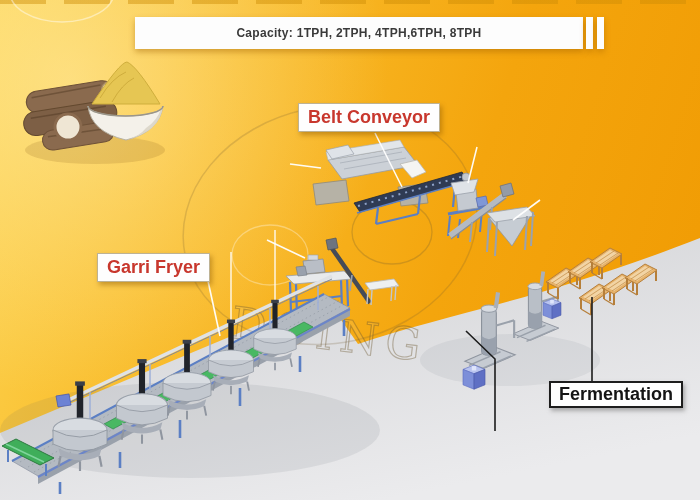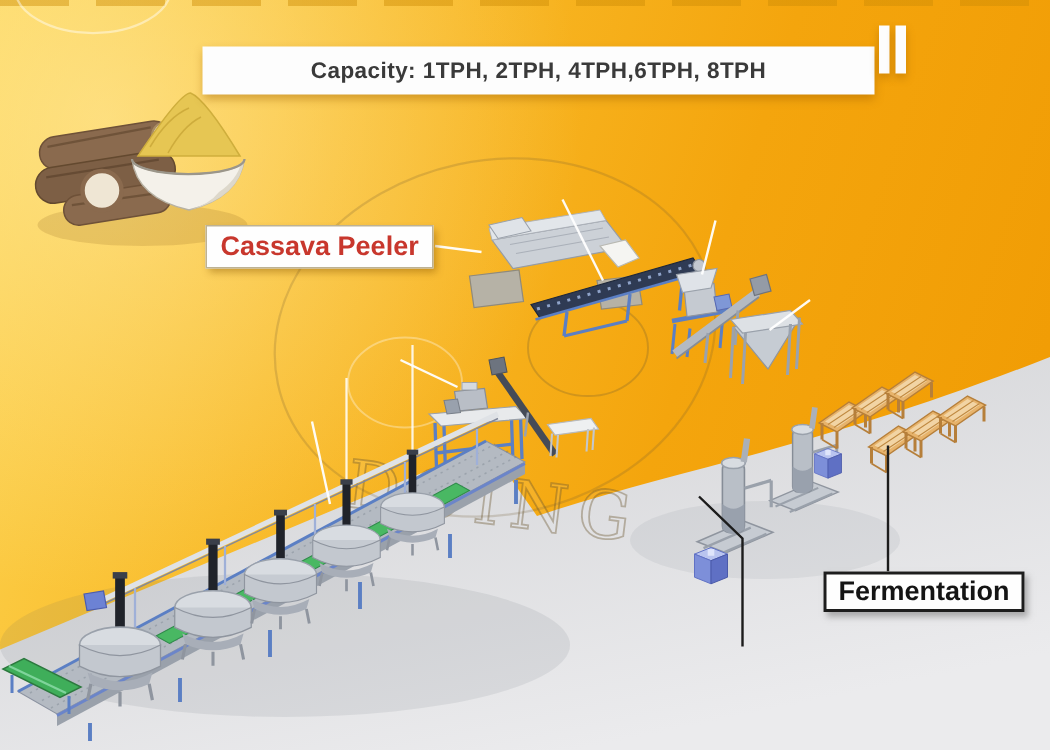--- a/index.html
+++ b/index.html
@@ -21,23 +21,22 @@
     padding:3px 9px;white-space:nowrap;
     box-shadow:2px 3px 5px rgba(135,85,0,.45);
   }
   .callout.dark{
     color:#141414;border:2px solid #1d1d1d;padding:1px 8px;
     box-shadow:2px 3px 4px rgba(110,110,110,.5);
   }
   #banner{
     position:absolute;left:135px;top:17px;width:448px;height:32px;
     background:#fdfdfd;display:flex;align-items:center;justify-content:center;
-    font-size:15px;font-weight:700;color:#3a3a3a;letter-spacing:.3px;
+    font-size:12px;font-weight:700;color:#3a3a3a;letter-spacing:.3px;
     box-shadow:0 3px 6px rgba(160,95,0,.45);
-    margin-top:14px;
   }
   .banner-bar{
     position:absolute;top:17px;width:7px;height:32px;background:#fdfdfd;
     box-shadow:0 3px 6px rgba(160,95,0,.45);
   }
 </style>
 </head>
 <body>
 
 <div id="stage">
@@ -235,19 +234,22 @@
       </g>
     </g>
   </svg>
 
   <div id="banner">
     <span>Capacity: 1TPH, 2TPH, 4TPH,6TPH, 8TPH</span>
   </div>
   <div class="banner-bar" style="left:586px"></div>
   <div class="banner-bar" style="left:597px"></div>
 
-  <div class="callout" style="left:137px;top:150px">
-    <span>Cassava Peeler</span>
+  <div class="callout" style="left:298px;top:103px">
+    <span>Belt Conveyor</span>
+  </div>
+  <div class="callout" style="left:97px;top:253px">
+    <span>Garri Fryer</span>
   </div>
   <div class="callout dark" style="left:549px;top:381px">
     <span>Fermentation</span>
   </div>
 </div>
 
 </body></html>

